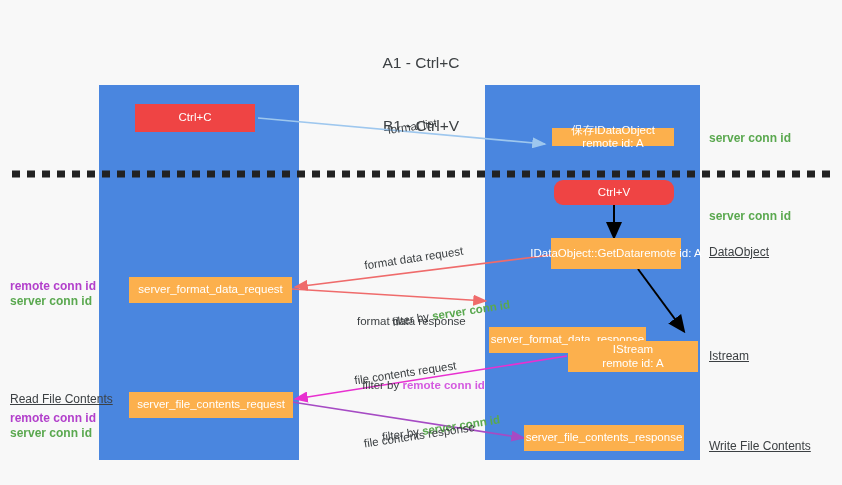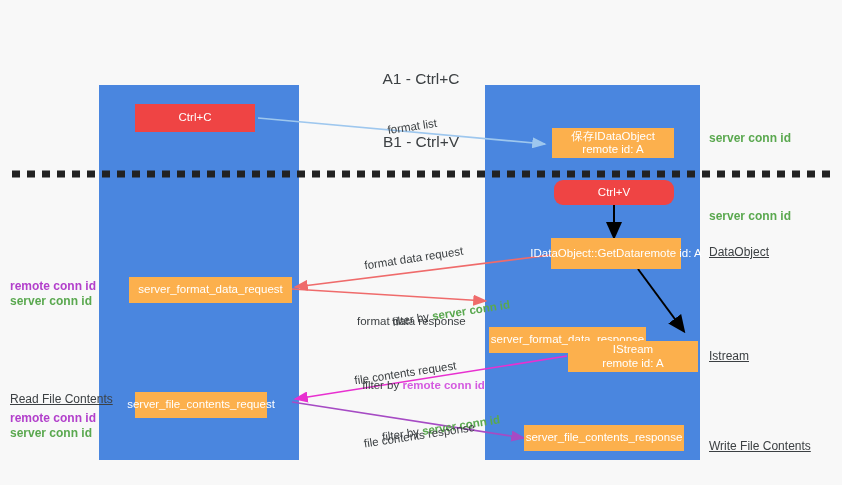--- a/index.html
+++ b/index.html
@@ -18,21 +18,21 @@
   #canvas {
     position: absolute;
     left: 0; top: 0;
     width: 842px;
     height: 485px;
   }
   .abs { position: absolute; }
 
   
   #title {
-    left: 0; top: 26px;
+    left: 0; top: 10px;
     width: 842px;
     text-align: center;
     font-size: 15.5px;
     line-height: 21px;
     color: #3c4043;
     white-space: pre;
   }
 
   
   .col-head {
@@ -151,25 +151,25 @@
   </svg>
 
   <div class="abs box green" style="left:135px; top:104px; width:120px; height:28px;">
     <span>Ctrl+C</span>
   </div>
 
   <div class="abs box orange" style="left:129px; top:277px; width:163px; height:26px;">
     <span>server_format_data_request</span>
   </div>
 
-  <div class="abs box orange" style="left:135px; top:392px; width:132px; height:26px;">
+  <div class="abs box orange" style="left:129px; top:392px; width:164px; height:26px;">
     <span>server_file_contents_request</span>
   </div>
 
-  <div class="abs box orange" style="left:552px; top:128px; width:122px; height:30px; flex-direction:column;">
+  <div class="abs box orange" style="left:552px; top:128px; width:122px; height:18px; flex-direction:column;">
     <span>保存IDataObject</span>
     <span>remote id: A</span>
   </div>
 
   <div class="abs box green" style="left:554px; top:180px; width:120px; height:25px;border-radius:9px;">
     <span>Ctrl+V</span>
   </div>
 
   <div class="abs box orange" style="left:551px; top:238px; width:130px; height:31px; ">
     <span>IDataObject::GetData</span>

